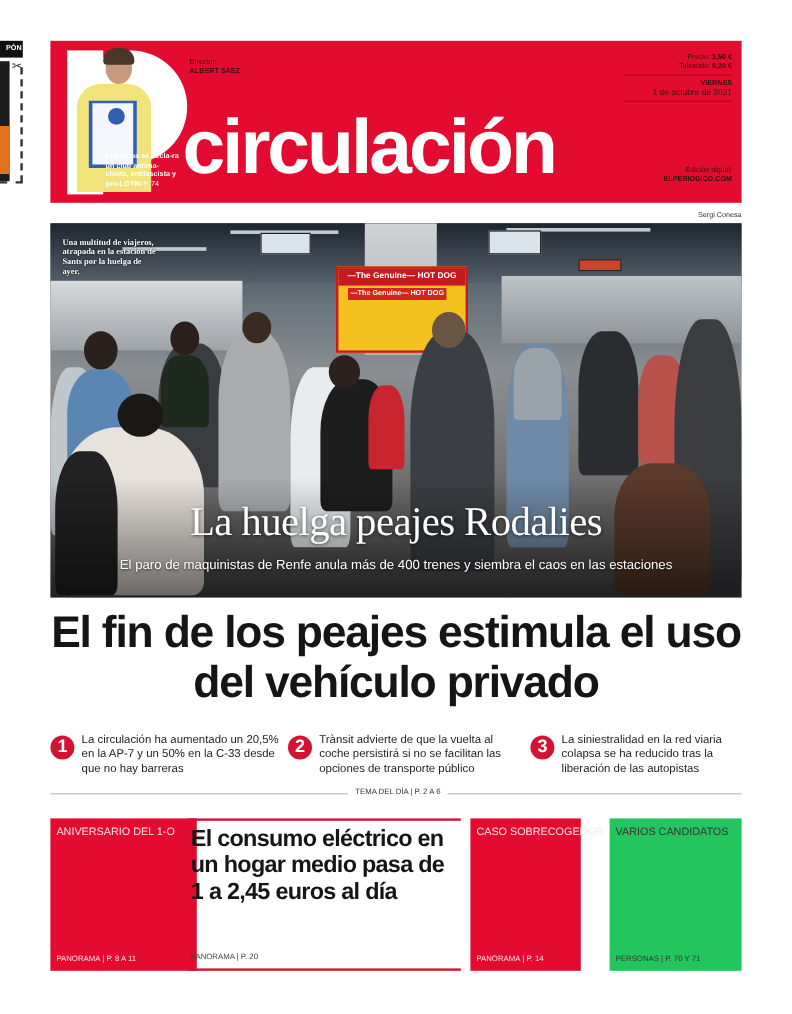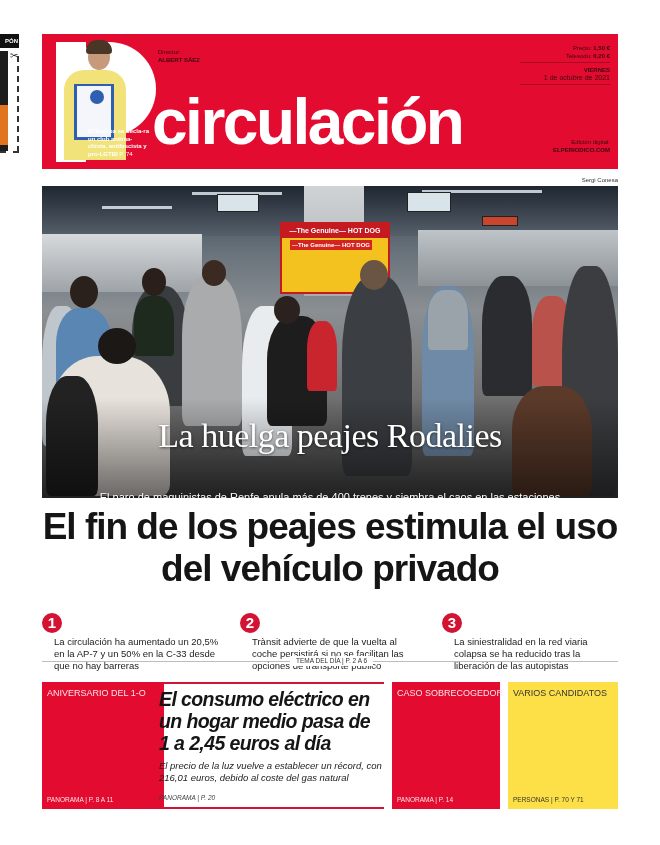--- a/index.html
+++ b/index.html
@@ -52,43 +52,43 @@
   .ph-stand .sign { position: absolute; left: 0; top: 0; width: 106px; height: 14px; background: #c41a20; color: #fff; font-size: 7px; font-weight: bold; text-align: center; line-height: 14px; }
   .ph-stand .sign2 { position: absolute; left: 8px; top: 16px; width: 82px; height: 10px; background: #d4241e; color: #fff; font-size: 6px; font-weight: bold; text-align: center; line-height: 10px; }
   .ph-train { position: absolute; left: 0; top: 48px; width: 160px; height: 58px; background: linear-gradient(180deg, #d7dadd, #9ea3a7); }
   .ph-train-r { position: absolute; right: 0; top: 44px; width: 200px; height: 56px; background: linear-gradient(180deg, #bfc4c8, #8d9297); }
   .ph-crowd { position: absolute; left: 0; top: 80px; width: 576px; height: 232px; }
   .pp { position: absolute; border-radius: 40% 40% 8% 8%; }
   .hd { position: absolute; border-radius: 50%; }
   .ph-shade { position: absolute; left: 0; bottom: 0; width: 576px; height: 100px; background: linear-gradient(180deg, rgba(0,0,0,0) 0%, rgba(0,0,0,0.55) 100%); }
   .photo-caption { position: absolute; left: 10px; top: 12px; width: 80px; color: #fff; font-family: "Liberation Serif", "DejaVu Serif", serif; font-size: 7px; line-height: 8px; font-weight: bold; text-shadow: 0 0 2px #000; }
   .photo-headline { position: absolute; left: 0; top: 230px; width: 576px; text-align: center; color: #fff; font-family: "Liberation Serif", "DejaVu Serif", serif; font-size: 34px; line-height: 40px; letter-spacing: -0.5px; text-shadow: 0 1px 3px rgba(0,0,0,0.6); }
-  .photo-sub { position: absolute; left: 0; top: 278px; width: 576px; text-align: center; color: #fff; font-size: 11px; line-height: 14px; text-shadow: 0 1px 2px rgba(0,0,0,0.7); margin-top: 26px; }
+  .photo-sub { position: absolute; left: 0; top: 278px; width: 576px; text-align: center; color: #fff; font-size: 11px; line-height: 14px; text-shadow: 0 1px 2px rgba(0,0,0,0.7); }
 
   
   .main-headline { position: absolute; left: 42px; top: 506px; width: 576px; text-align: center; font-size: 37px; line-height: 42px; font-weight: bold; letter-spacing: -1px; color: #151515; }
 
   
   .points { position: absolute; left: 42px; top: 611px; width: 576px; height: 40px; }
   .point { position: absolute; top: 0; height: 40px; }
   .point .num { position: absolute; left: 0; top: 2px; width: 20px; height: 20px; border-radius: 50%; background: #d21333; color: #fff; font-weight: bold; font-size: 15px; line-height: 20px; text-align: center; }
-  .point .txt { position: absolute; left: 12px; top: 0; width: 175px; font-size: 9.5px; line-height: 12px; color: #222; margin-top: 25px; }
+  .point .txt { position: absolute; left: 26px; top: 0; width: 175px; font-size: 9.5px; line-height: 12px; color: #222; }
   .tema-line { position: absolute; left: 42px; top: 661px; width: 576px; height: 1px; background: #bdbdbd; }
   .tema { position: absolute; left: 290px; top: 656px; padding: 0 6px; background: #fff; font-size: 6.5px; color: #333; line-height: 10px; }
 
   
   .box { position: absolute; top: 682px; height: 127px; }
   .box-red { background: #e30b2f; color: #fff; }
-  .box-lime { background: #fde047; color: #151515; }
+  .box-lime { background: #22c55e; color: #151515; }
   .box .kicker { position: absolute; left: 5px; top: 6px; font-size: 9px; line-height: 10px; white-space: nowrap; }
   .box .title { position: absolute; left: 5px; top: 22px; font-weight: bold; font-size: 13px; line-height: 15.5px; letter-spacing: -0.2px; }
   .box .sec { position: absolute; left: 5px; bottom: 5px; font-size: 6.5px; line-height: 8px; white-space: nowrap; }
   .box-red .kicker, .box-red .sec { color: #ffe5e8; }
   .box-lime .kicker, .box-lime .sec { color: #333; }
-  .center-box { position: absolute; left: 157px; top: 682px; width: 227px; height: 127px; border-top: 2px solid #d21333; border-bottom: 2px solid #d21333; font-style: italic; }
+  .center-box { position: absolute; left: 157px; top: 682px; width: 227px; height: 127px; border-top: 2px solid #d21333; border-bottom: 2px solid #d21333; }
   .center-box .title { position: absolute; left: 2px; top: 4px; width: 223px; font-weight: bold; font-size: 19.5px; line-height: 22px; letter-spacing: -0.6px; color: #151515; }
   .center-box .sub { position: absolute; left: 2px; top: 76px; width: 223px; font-size: 9.5px; line-height: 12px; color: #222; }
   .center-box .sec { position: absolute; left: 2px; top: 110px; font-size: 6.5px; color: #444; }
 </style>
 </head>
 <body>
 
 <div class="coupon">
   <div class="coupon-tab">PÓN</div>
   <div class="coupon-body">
@@ -170,20 +170,21 @@
     <div class="pp" style="left:300px;top:10px;width:70px;height:200px;background:#3b3e42;"></div>
     <div class="hd" style="left:318px;top:-6px;width:28px;height:30px;background:#6a5444;"></div>
     <div class="pp" style="left:380px;top:20px;width:52px;height:170px;background:#6f8aa6;"></div>
     <div class="pp" style="left:386px;top:24px;width:40px;height:60px;background:#9aa2aa;"></div>
     <div class="pp" style="left:440px;top:10px;width:50px;height:120px;background:#2a2c30;"></div>
     <div class="pp" style="left:490px;top:30px;width:40px;height:90px;background:#b9524a;"></div>
     <div class="pp" style="left:520px;top:0;width:56px;height:230px;background:#3c3d40;"></div>
     <div class="pp" style="left:470px;top:120px;width:80px;height:110px;background:#5b3a2a;"></div>
   </div>
   <div class="ph-shade"></div>
+  <div class="photo-caption">Una multitud de viajeros, atrapada en la estación de Sants por la huelga de ayer.</div>
   <div class="photo-headline">La huelga peajes Rodalies</div>
   <div class="photo-sub">El paro de maquinistas de Renfe anula más de 400 trenes y siembra el caos en las estaciones</div>
 </div>
 
 <div class="main-headline">El fin de los peajes estimula el uso del vehículo privado</div>
 
 <div class="points">
   <div class="point" style="left:0;">
     <div class="num">1</div>
     <div class="txt">La circulación ha aumentado un 20,5% en la AP-7 y un 50% en la C-33 desde que no hay barreras</div>
@@ -200,25 +201,24 @@
 <div class="tema-line"></div>
 <div class="tema">TEMA DEL DÍA | P. 2 A 6</div>
 
 <div class="box box-red" style="left:42px;width:122px;">
   <div class="kicker">ANIVERSARIO DEL 1-O</div>
   <div class="sec">PANORAMA | P. 8 A 11</div>
 </div>
 
 <div class="center-box">
   <div class="title">El consumo eléctrico en un hogar medio pasa de 1 a 2,45 euros al día</div>
-  <div class="sub">El precio de la luz vuelve a establecer un récord, con 216,01 euros, debido al coste del gas natural</div>
   <div class="sec">PANORAMA | P. 20</div>
 </div>
 
-<div class="box box-red" style="left:392px;width:108px;">
+<div class="box box-red" style="left:392px;width:92px;">
   <div class="kicker">CASO SOBRECOGEDOR</div>
   <div class="sec">PANORAMA | P. 14</div>
 </div>
 
 <div class="box box-lime" style="left:508px;width:110px;">
   <div class="kicker">VARIOS CANDIDATOS</div>
   <div class="sec">PERSONAS | P. 70 Y 71</div>
 </div>
 
 </body></html>

